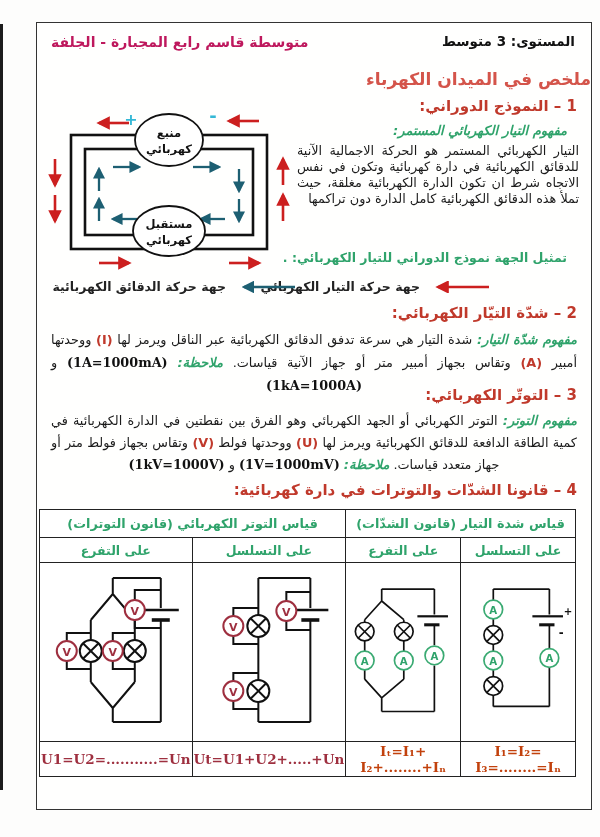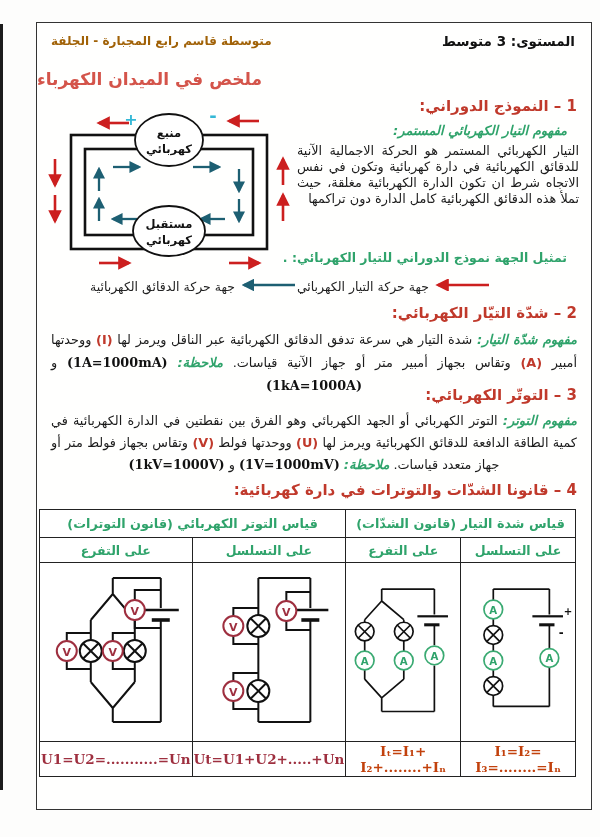--- a/index.html
+++ b/index.html
@@ -3,32 +3,32 @@
 <meta charset="utf-8">
 <style>
   html,body{margin:0;padding:0;background:#ffffff;}
   .canvas{position:relative;width:600px;height:837px;background:#fdfdfc;overflow:hidden;
           font-family:"DejaVu Sans",sans-serif;}
   .edge-line{position:absolute;left:0;top:24px;width:3px;height:766px;background:#1c1c1c;}
   .page{position:absolute;left:36px;top:22px;width:556px;height:788px;background:#fffffe;
         border:1.6px solid #333;box-sizing:border-box;}
   .abs{position:absolute;}
   .header-level{top:10px;right:16px;font-size:13.5px;color:#111;font-weight:600;}
-  .header-school{top:11px;left:14px;font-size:12px;color:#a16207;font-weight:600;}
-  .doc-title{top:46px;left:0;width:100%;text-align:left;color:#d4544a;font-size:17px;font-weight:bold;}
+  .header-school{top:11px;left:14px;font-size:14px;color:#be185d;font-weight:600;}
+  .doc-title{top:46px;left:0;width:100%;text-align:right;color:#d4544a;font-size:17px;font-weight:bold;}
   .sec-heading{color:#c0392b;font-size:15px;font-weight:bold;}
   .green{color:#2fa36b;}
   .term{font-size:13px;font-weight:bold;font-style:italic;}
   .body-text{font-size:12.8px;color:#1b1b1b;line-height:16px;text-align:justify;direction:rtl;}
   .s1-heading{top:74px;right:14px;}
   .s1-term{top:100px;right:24px;}
   .s1-body{top:120px;right:12px;width:282px;}
   .s1-repr{top:227px;right:24px;font-size:12.5px;font-weight:bold;}
   .s1-diagram{left:4px;top:84px;}
-  .legend{top:256px;direction:rtl;display:flex;align-items:flex-start;font-size:12.5px;color:#222;font-weight:400;}
+  .legend{top:256px;direction:rtl;display:flex;align-items:center;gap:9px;font-size:12.5px;color:#222;font-weight:700;}
   .legend-current{right:100px;}
   .legend-particles{right:294px;}
   .s2-heading{top:281px;right:14px;text-align:center;}
   .s2-body{top:305px;right:14px;left:14px;line-height:23px;text-align:justify;text-align-last:center;}
   .s3-heading{top:363px;right:14px;}
   .s3-body{top:387px;right:14px;left:14px;line-height:22px;text-align:justify;text-align-last:center;}
   .s4-heading{top:458px;right:14px;}
   .sym{color:#c0392b;font-weight:bold;direction:ltr;unicode-bidi:embed;}
   .eq{color:#111;font-weight:600;direction:ltr;unicode-bidi:embed;font-family:"DejaVu Serif","DejaVu Sans",serif;}
   table.laws{position:absolute;top:486px;left:2px;width:537px;border-collapse:collapse;direction:rtl;}

